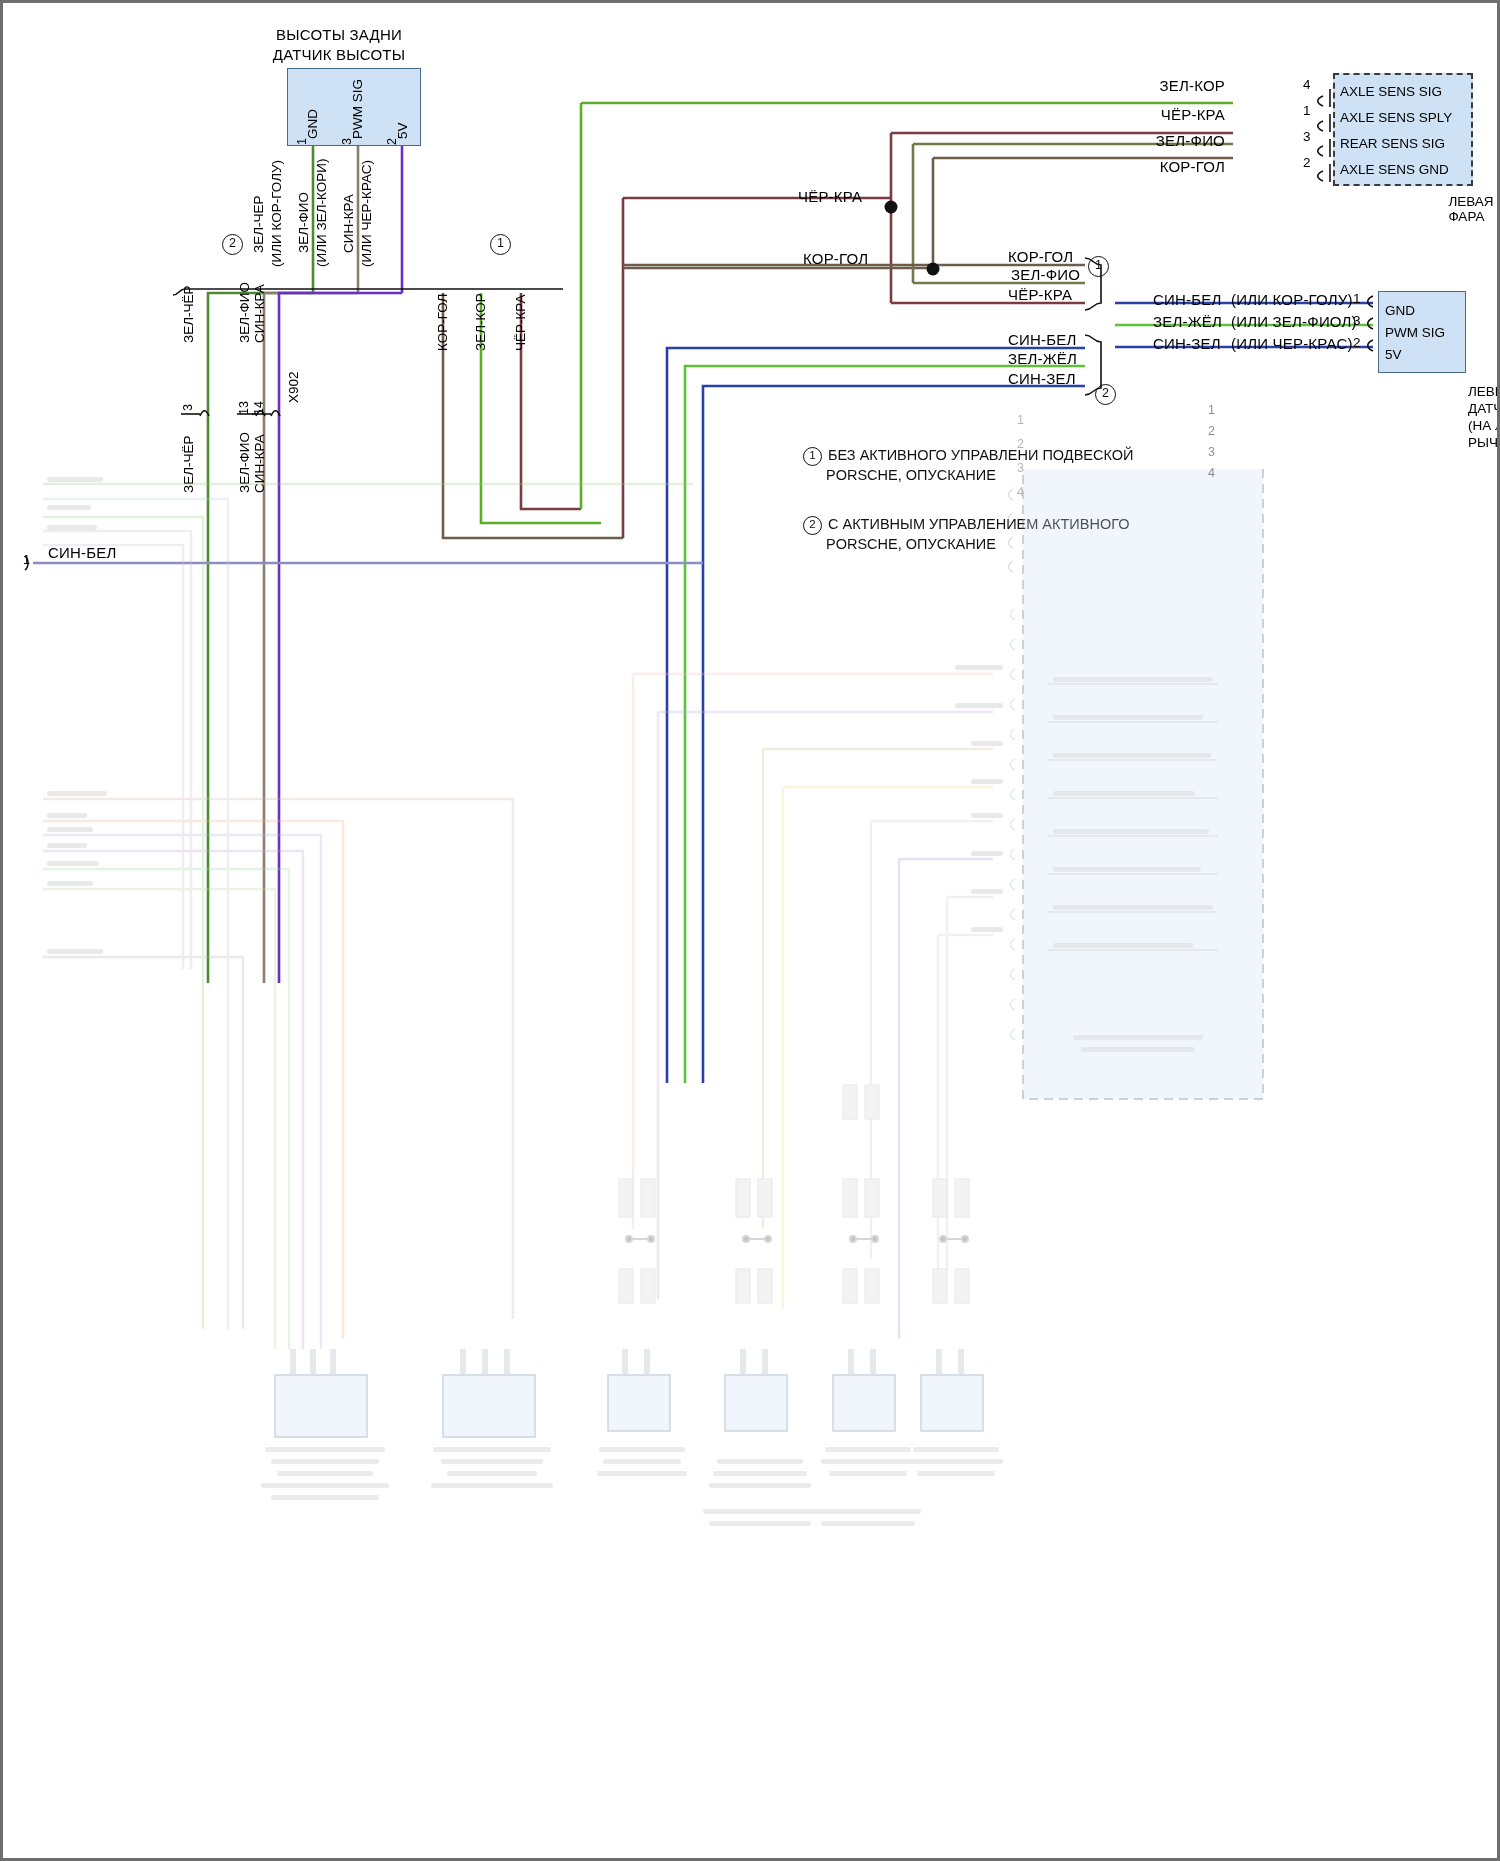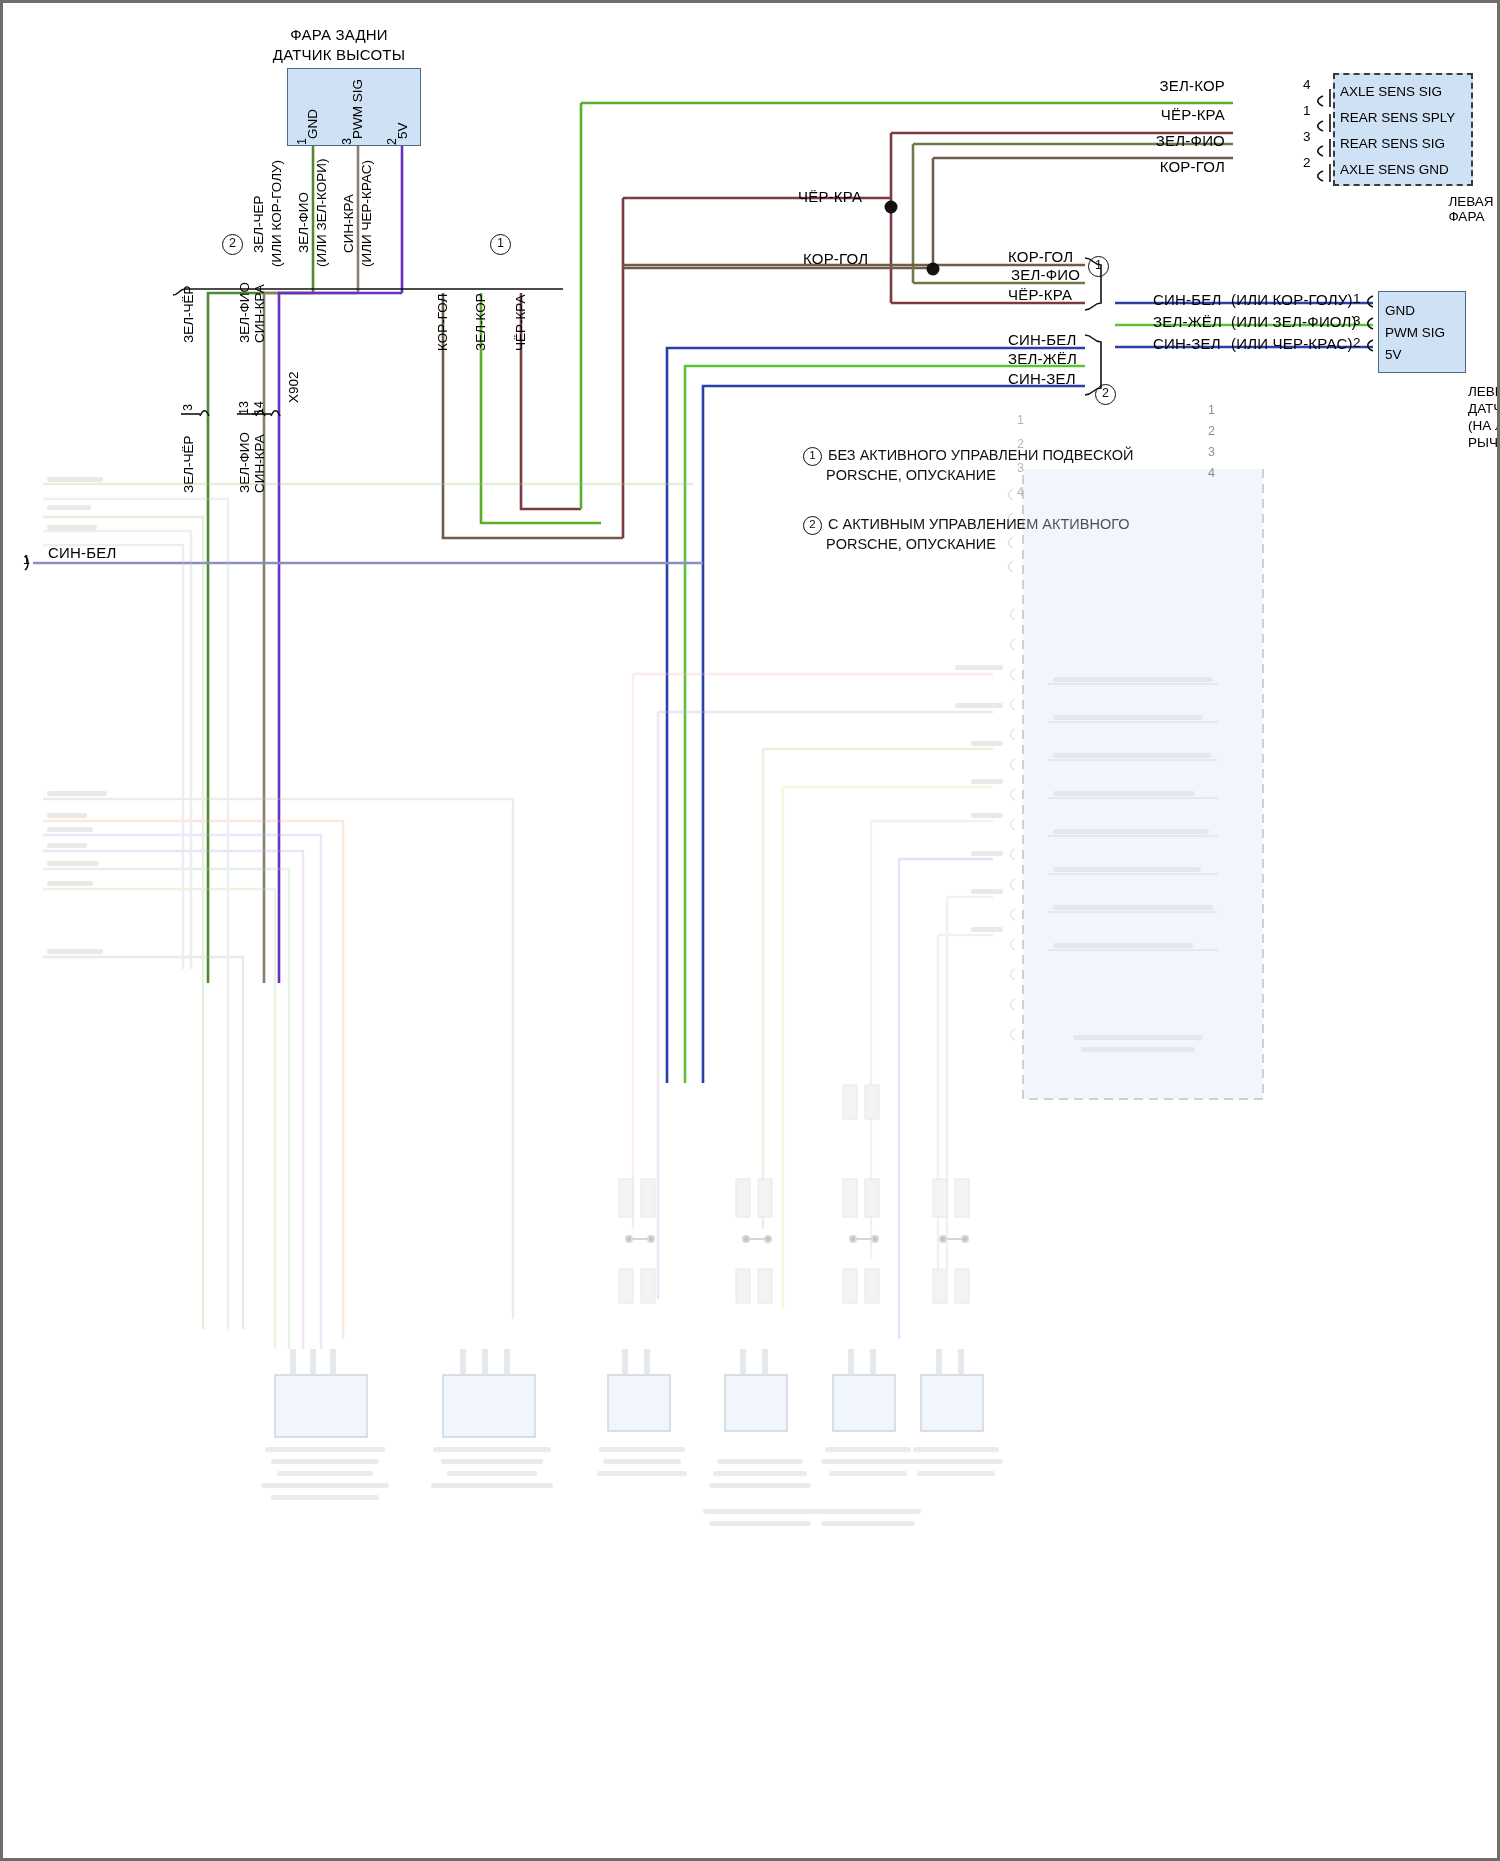--- a/index.html
+++ b/index.html
@@ -123,21 +123,21 @@
     <path class="w" style="stroke:#6a2fc4" d="M276,560 L276,980"></path>
     <path class="w" style="stroke:#2b3fa8" d="M664,560 L664,1080"></path>
     <path class="w" style="stroke:#5cc23a" d="M682,560 L682,1080"></path>
     <path class="w" style="stroke:#2b3fa8" d="M700,560 L700,1080"></path>
 
     <path class="w" style="stroke:#8a8fc0" d="M30,560 L700,560"></path>
     <path class="thin" d="M22,553 C26,556 26,564 22,567"></path>
   </svg>
 
   <div class="abs txt ctr" style="left:236px;top:22px;width:200px;line-height:20px;">
-    <span>ФАРА ЗАДНИ</span><br>
+    <span>ВЫСОТЫ ЗАДНИ</span><br>
     <span>ДАТЧИК ВЫСОТЫ</span>
   </div>
 
   <div class="box" style="left:284px;top:65px;width:134px;height:78px;"></div>
   <div class="abs txt-sm vert" style="left:302px;top:136px;">GND</div>
   <div class="abs txt-sm vert" style="left:347px;top:136px;">PWM SIG</div>
   <div class="abs txt-sm vert" style="left:392px;top:136px;">5V</div>
 
   <div class="abs txt-xs vert" style="left:292px;top:142px;">1</div>
   <div class="abs txt-xs vert" style="left:337px;top:142px;">3</div>
@@ -191,21 +191,21 @@
   <div class="abs txt" style="left:1222px;top:129px;transform:translateX(-100%);">ЗЕЛ-ФИО</div>
   <div class="abs txt" style="left:1222px;top:155px;transform:translateX(-100%);">КОР-ГОЛ</div>
 
   <div class="abs txt-sm" style="left:1300px;top:74px;">4</div>
   <div class="abs txt-sm" style="left:1300px;top:100px;">1</div>
   <div class="abs txt-sm" style="left:1300px;top:126px;">3</div>
   <div class="abs txt-sm" style="left:1300px;top:152px;">2</div>
 
   <div class="box-dash" style="left:1330px;top:70px;width:140px;height:113px;"></div>
   <div class="abs txt-sm" style="left:1337px;top:81px;">AXLE SENS SIG</div>
-  <div class="abs txt-sm" style="left:1337px;top:107px;">REAR SENS SPLY</div>
+  <div class="abs txt-sm" style="left:1337px;top:107px;">AXLE SENS SPLY</div>
   <div class="abs txt-sm" style="left:1337px;top:133px;">REAR SENS SIG</div>
   <div class="abs txt-sm" style="left:1337px;top:159px;">AXLE SENS GND</div>
   <div class="abs txt-sm" style="left:1468px;top:191px;transform:translateX(-50%);">ЛЕВАЯ ФАРА</div>
 
   <div class="abs txt" style="left:1150px;top:288px;">СИН-БЕЛ</div>
   <div class="abs txt" style="left:1150px;top:310px;">ЗЕЛ-ЖЁЛ</div>
   <div class="abs txt" style="left:1150px;top:332px;">СИН-ЗЕЛ</div>
 
   <div class="abs txt" style="left:1228px;top:288px;">(ИЛИ КОР-ГОЛУ)</div>
   <div class="abs txt" style="left:1228px;top:310px;">(ИЛИ ЗЕЛ-ФИОЛ)</div>

